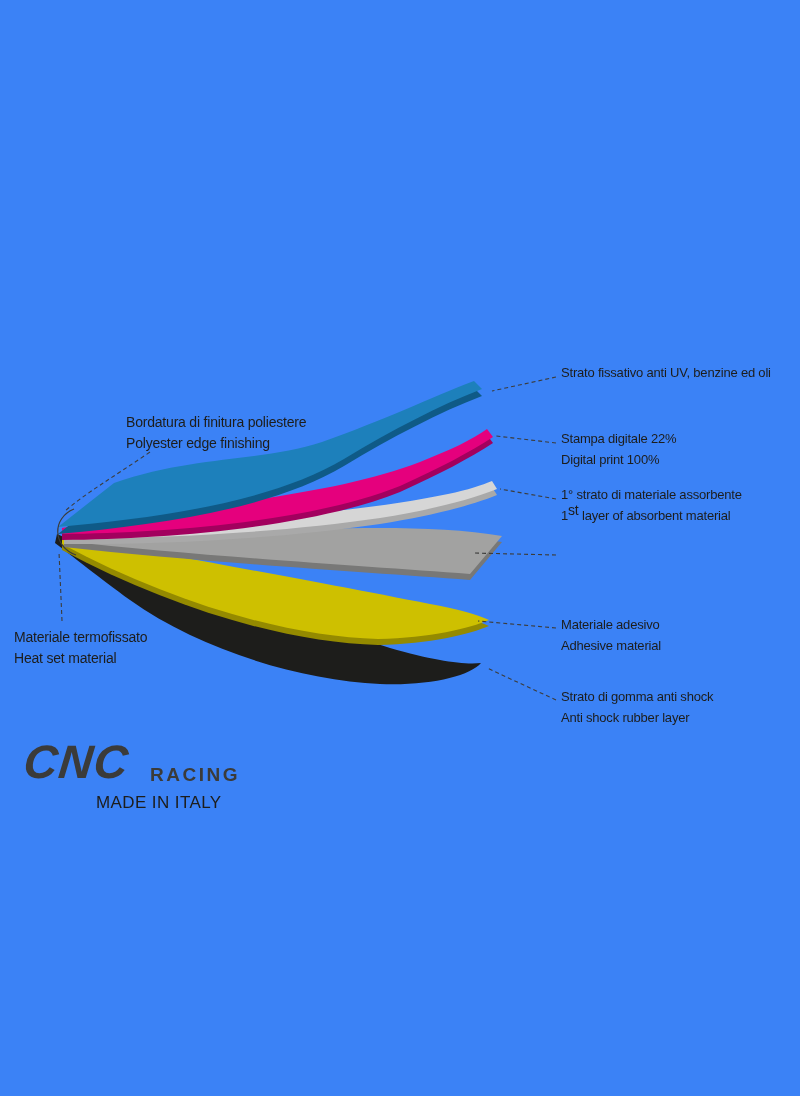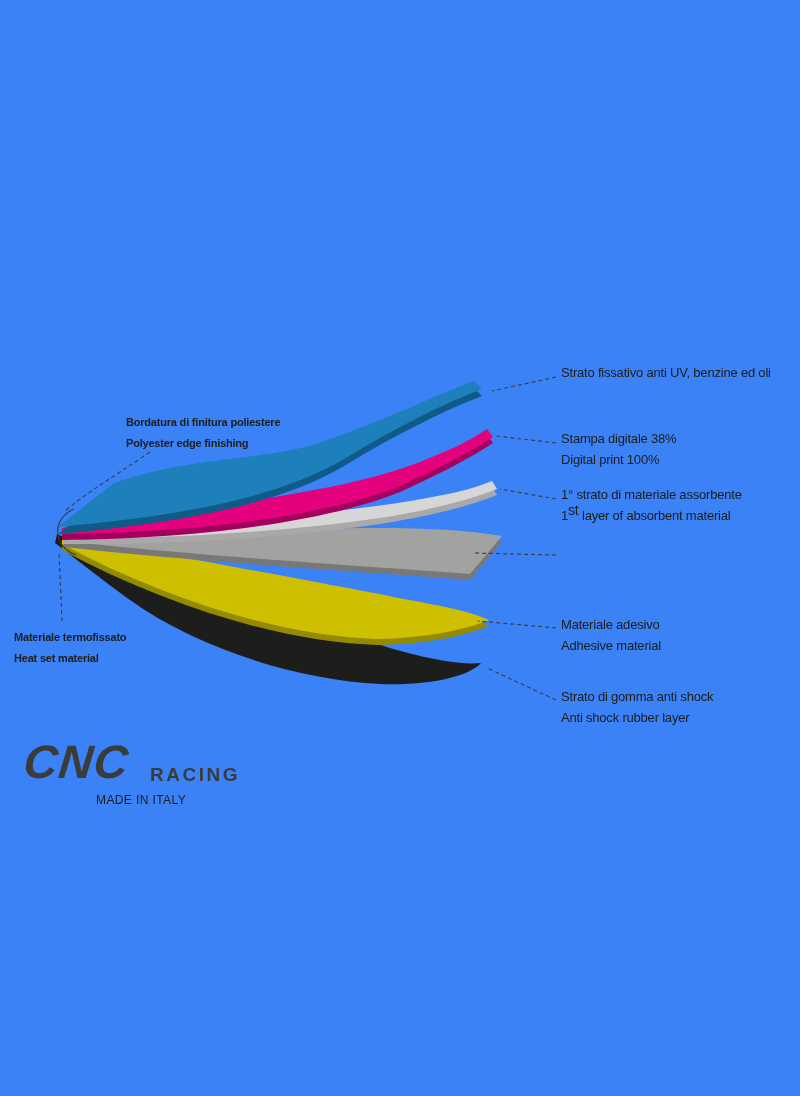--- a/index.html
+++ b/index.html
@@ -2,27 +2,27 @@
 <html><head>
 <meta charset="utf-8">
 <style>
   html,body{margin:0;padding:0;background:#ffffff;}
   .screen{
     position:relative;width:800px;height:1096px;background:#3b82f6;overflow:hidden;
     font-family:"Liberation Sans",sans-serif;color:#1d1d1b;
   }
   svg.diagram{position:absolute;left:0;top:0;}
   .rlabel{position:absolute;left:561px;width:239px;font-size:13px;line-height:21px;letter-spacing:-0.2px;}
-  .llabel{position:absolute;font-size:11px;line-height:21px;letter-spacing:-0.2px;font-weight:bold;}
+  .llabel{position:absolute;font-size:14px;line-height:21px;letter-spacing:-0.2px;}
   .rlabel .l1,.rlabel .l2,.llabel .l1,.llabel .l2{white-space:nowrap;}
   sup{font-size:14px;line-height:0;vertical-align:super;}
   .logo{position:absolute;left:24px;top:742px;width:280px;height:72px;color:#3b3b3a;}
   .cnc{position:absolute;left:0;top:-8px;font-size:47px;font-weight:bold;font-style:italic;letter-spacing:1px;transform:skewX(-6deg);}
   .racing{position:absolute;left:126px;top:22px;font-size:19px;font-weight:bold;letter-spacing:2.5px;}
-  .made{position:absolute;left:72px;top:51px;font-size:12px;letter-spacing:0.4px;color:#1d1d1b;}
+  .made{position:absolute;left:72px;top:51px;font-size:17px;letter-spacing:0.4px;color:#1d1d1b;}
 </style>
 </head>
 <body>
 
 <div class="screen">
 
   <svg class="diagram" width="800" height="1096" viewBox="0 0 800 1096">
 
     <path d="M57,534 C160,582 280,612 390,648 C435,661 465,665 481,663 C470,676 430,686 380,684 C300,680 200,650 130,600 C100,578 72,556 55,543 Z" fill="#1d1d1b"></path>
 
@@ -52,21 +52,21 @@
       <path d="M62,621 L59,552"></path>
     </g>
     <path d="M74,509 C52,518 52,546 76,555" fill="none" stroke-width="1.2" stroke="#3c3c3b"></path>
   </svg>
 
   <div class="rlabel" style="top:362px">
     <div class="l1">Strato fissativo anti UV, benzine ed oli</div>
   </div>
 
   <div class="rlabel" style="top:428px">
-    <div class="l1">Stampa digitale 38%</div>
+    <div class="l1">Stampa digitale 22%</div>
     <div class="l2"><span>Digital print 100%</span><sup></sup><span></span></div>
   </div>
 
   <div class="rlabel" style="top:484px">
     <div class="l1">1° strato di materiale assorbente</div>
     <div class="l2"><span>1</span><sup>st</sup><span> layer of absorbent material</span></div>
   </div>
 
 
   <div class="rlabel" style="top:614px">

